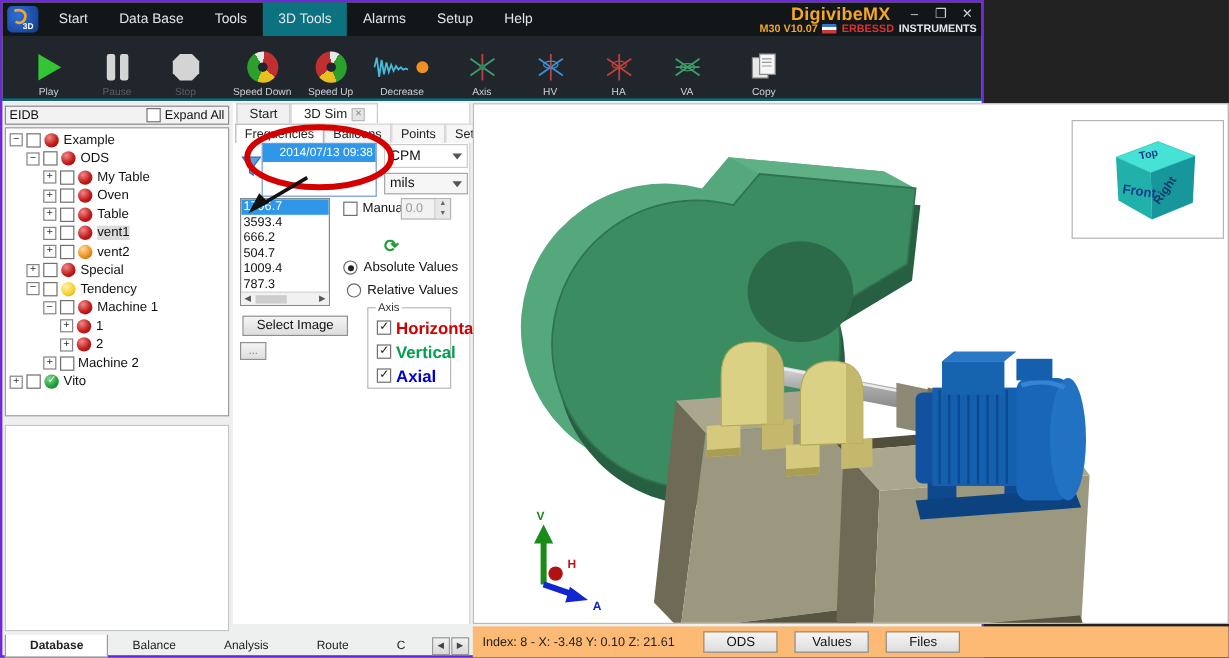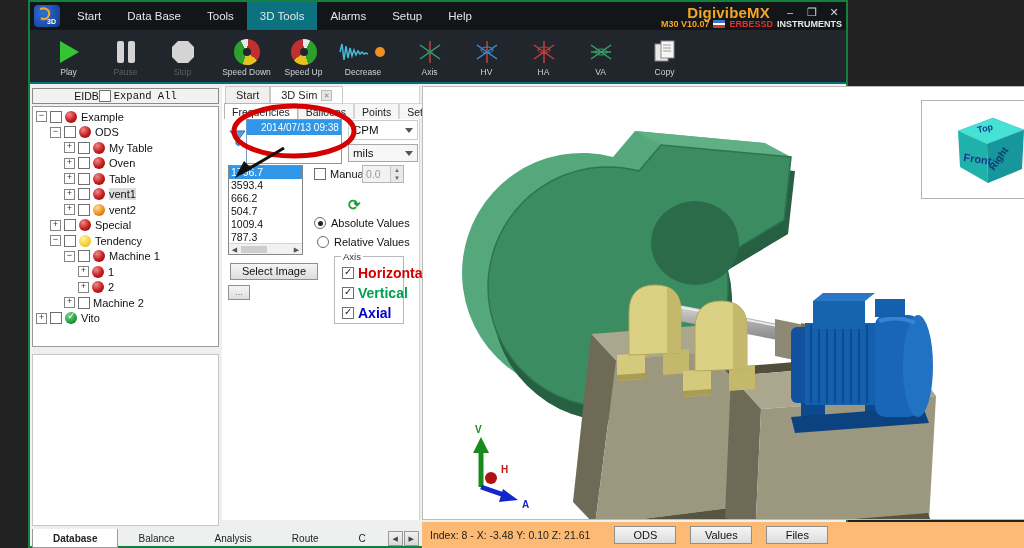--- a/index.html
+++ b/index.html
@@ -1,39 +1,39 @@
 <!DOCTYPE html>
 <html><head>
 <meta charset="utf-8">
 <style>
   * { margin:0; padding:0; box-sizing:border-box; }
   html,body { width:1024px; height:548px; overflow:hidden; background:#222; }
   body { font-family:"Liberation Sans", sans-serif; }
-  .window { position:relative; width:820px; height:548px; background:#eef0ef; border:2px solid #15803d;margin-left:28px; }
+  .window { position:relative; width:820px; height:548px; background:#eef0ef; border:2px solid #6d28d9; }
 
   
   .titlebar { position:absolute; left:0; top:0; right:0; height:28px; background:#121619; display:flex; align-items:center; }
   .logo { width:26px; height:22px; margin:2px 4px 2px 4px; border-radius:4px; background:radial-gradient(circle at 35% 35%, #2f6fd8, #123a8a); position:relative; flex:none; }
   .logo svg { position:absolute; left:1px; top:1px; }
   .menu { display:flex; height:28px; }
   .menu-item { padding:0 13px; line-height:28px; font-size:11.5px; color:#e4e7e9; cursor:default; }
   .menu-item.active { background:#0d7280; }
   .title-cluster { margin-left:auto; display:flex; flex-direction:column; align-items:flex-end; padding-right:4px; }
   .title-row1 { display:flex; align-items:center; gap:8px; }
   .apptitle { color:#f5a623; font-size:15px; font-weight:bold; letter-spacing:0.2px; }
   .winbtns { display:flex; gap:6px; margin-left:4px; }
   .winbtn { color:#cfd3d6; font-size:11px; width:16px; text-align:center; line-height:14px; }
   .title-row2 { display:flex; align-items:center; gap:4px; font-size:9px; margin-top:-2px; }
   .ver { color:#f5a623; font-weight:bold; }
   .flag { width:12px; height:8px; background:linear-gradient(#3a74c9 33%, #fff 33% 66%, #c93a3a 66%); border-radius:1px; }
   .brand-red { color:#e23131; font-weight:bold; }
   .brand-white { color:#e8e8e8; font-weight:bold; }
 
   
-  .toolbar { position:absolute; left:0; top:28px; right:0; height:54px; background:#20262b; border-bottom:2px solid #0d6b79; display:flex; align-items:center; padding-left:10px; }
+  .toolbar { position:absolute; left:0; top:28px; right:0; height:54px; background:#20262b; border-bottom:2px solid #0d6b79; display:flex; align-items:flex-end; padding-left:10px; }
   .tbtn { width:57px; display:flex; flex-direction:column; align-items:center; padding-top:4px; gap:2px; }
   .tbtn .lbl { font-size:8.5px; color:#ccd2d6; text-align:center; line-height:1.15; }
   .tbtn .lbl.dis { color:#596066; }
   .ticon { width:28px; height:28px; display:flex; align-items:center; justify-content:center; }
   .tsep { width:1px; background:#3a444c; margin:5px 3px; }
   .gauge { width:26px; height:26px; border-radius:50%; position:relative;
            background:conic-gradient(from 200deg, #2ca02c 0 130deg, #e8e8e8 130deg 165deg, #c03030 165deg 290deg, #e8c020 290deg 360deg); }
   .gauge::after { content:""; position:absolute; left:9px; top:9px; width:8px; height:8px; border-radius:50%; background:#20262b; }
   .gficon { width:30px; height:26px; border-radius:3px; overflow:hidden; border:1px solid #0a3a5a; display:flex; flex-direction:column; }
   .gficon .pic { flex:1; background:#2f89d8; position:relative; }
@@ -42,22 +42,22 @@
   .gficon .band { height:9px; background:#f09020; color:#fff; font-size:6px; text-align:center; line-height:9px; font-weight:bold; }
 
   
   .wf-btn { background:linear-gradient(#f5f5f5,#dddddd); border:1px solid #8f8f8f; font-size:11px; color:#111; text-align:center; }
   .wf-cb { width:12px; height:12px; border:1px solid #707070; background:#fff; display:inline-block; position:relative; flex:none; }
   .wf-cb.checked::after { content:"\2713"; position:absolute; left:1px; top:-2px; font-size:10px; color:#222; }
   .radio { width:12px; height:12px; border:1px solid #6a6a6a; border-radius:50%; background:#fff; display:inline-block; position:relative; flex:none; }
   .radio.sel::after { content:""; position:absolute; left:3px; top:3px; width:5px; height:5px; border-radius:50%; background:#222; }
 
   
-  .eidb-header { position:absolute; left:2px; top:86px; width:187px; height:16px; background:#f2f2f2; border:1px solid #8a8a8a; display:flex; align-items:center; justify-content:center; padding:0 3px; font-size:10.5px; color:#111; }
-  .expand-wrap { display:flex; align-items:center; gap:3px;font-family:Liberation Mono, monospace; }
+  .eidb-header { position:absolute; left:2px; top:86px; width:187px; height:16px; background:#f2f2f2; border:1px solid #8a8a8a; display:flex; align-items:center; justify-content:space-between; padding:0 3px; font-size:10.5px; color:#111; }
+  .expand-wrap { display:flex; align-items:center; gap:3px; }
   .tree-box { position:absolute; left:2px; top:104px; width:187px; height:241px; background:#fff; border:1px solid #9a9a9a; overflow:hidden; padding-top:2px; }
   .tree-row { display:flex; align-items:center; height:15.5px; font-size:11px; color:#111; white-space:nowrap; }
   .expander { width:11px; height:11px; border:1px solid #848484; background:#fff; font-size:9px; line-height:9px; text-align:center; color:#333; margin-right:3px; flex:none; font-family:"Liberation Mono", monospace; }
   .tree-cb { width:12px; height:12px; border:1px solid #707070; background:#fff; margin-right:3px; flex:none; }
   .tree-ic { width:12px; height:12px; border-radius:50%; margin-right:4px; flex:none; }
   .ic-red { background:radial-gradient(circle at 35% 30%, #f08a8a, #c41c1c 55%, #7c0d0d); }
   .ic-orange { background:radial-gradient(circle at 35% 30%, #ffd9a0, #ef9020 55%, #a85a06); }
   .ic-yellow { background:radial-gradient(circle at 35% 30%, #fff2a8, #f4cf2d 60%, #c29a10); }
   .ic-green { background:radial-gradient(circle at 35% 30%, #7fd98a, #1f9e3a 60%, #0c6e24); position:relative; }
   .ic-green::after { content:"\2713"; position:absolute; left:2.5px; top:-1px; color:#fff; font-size:9px; }

